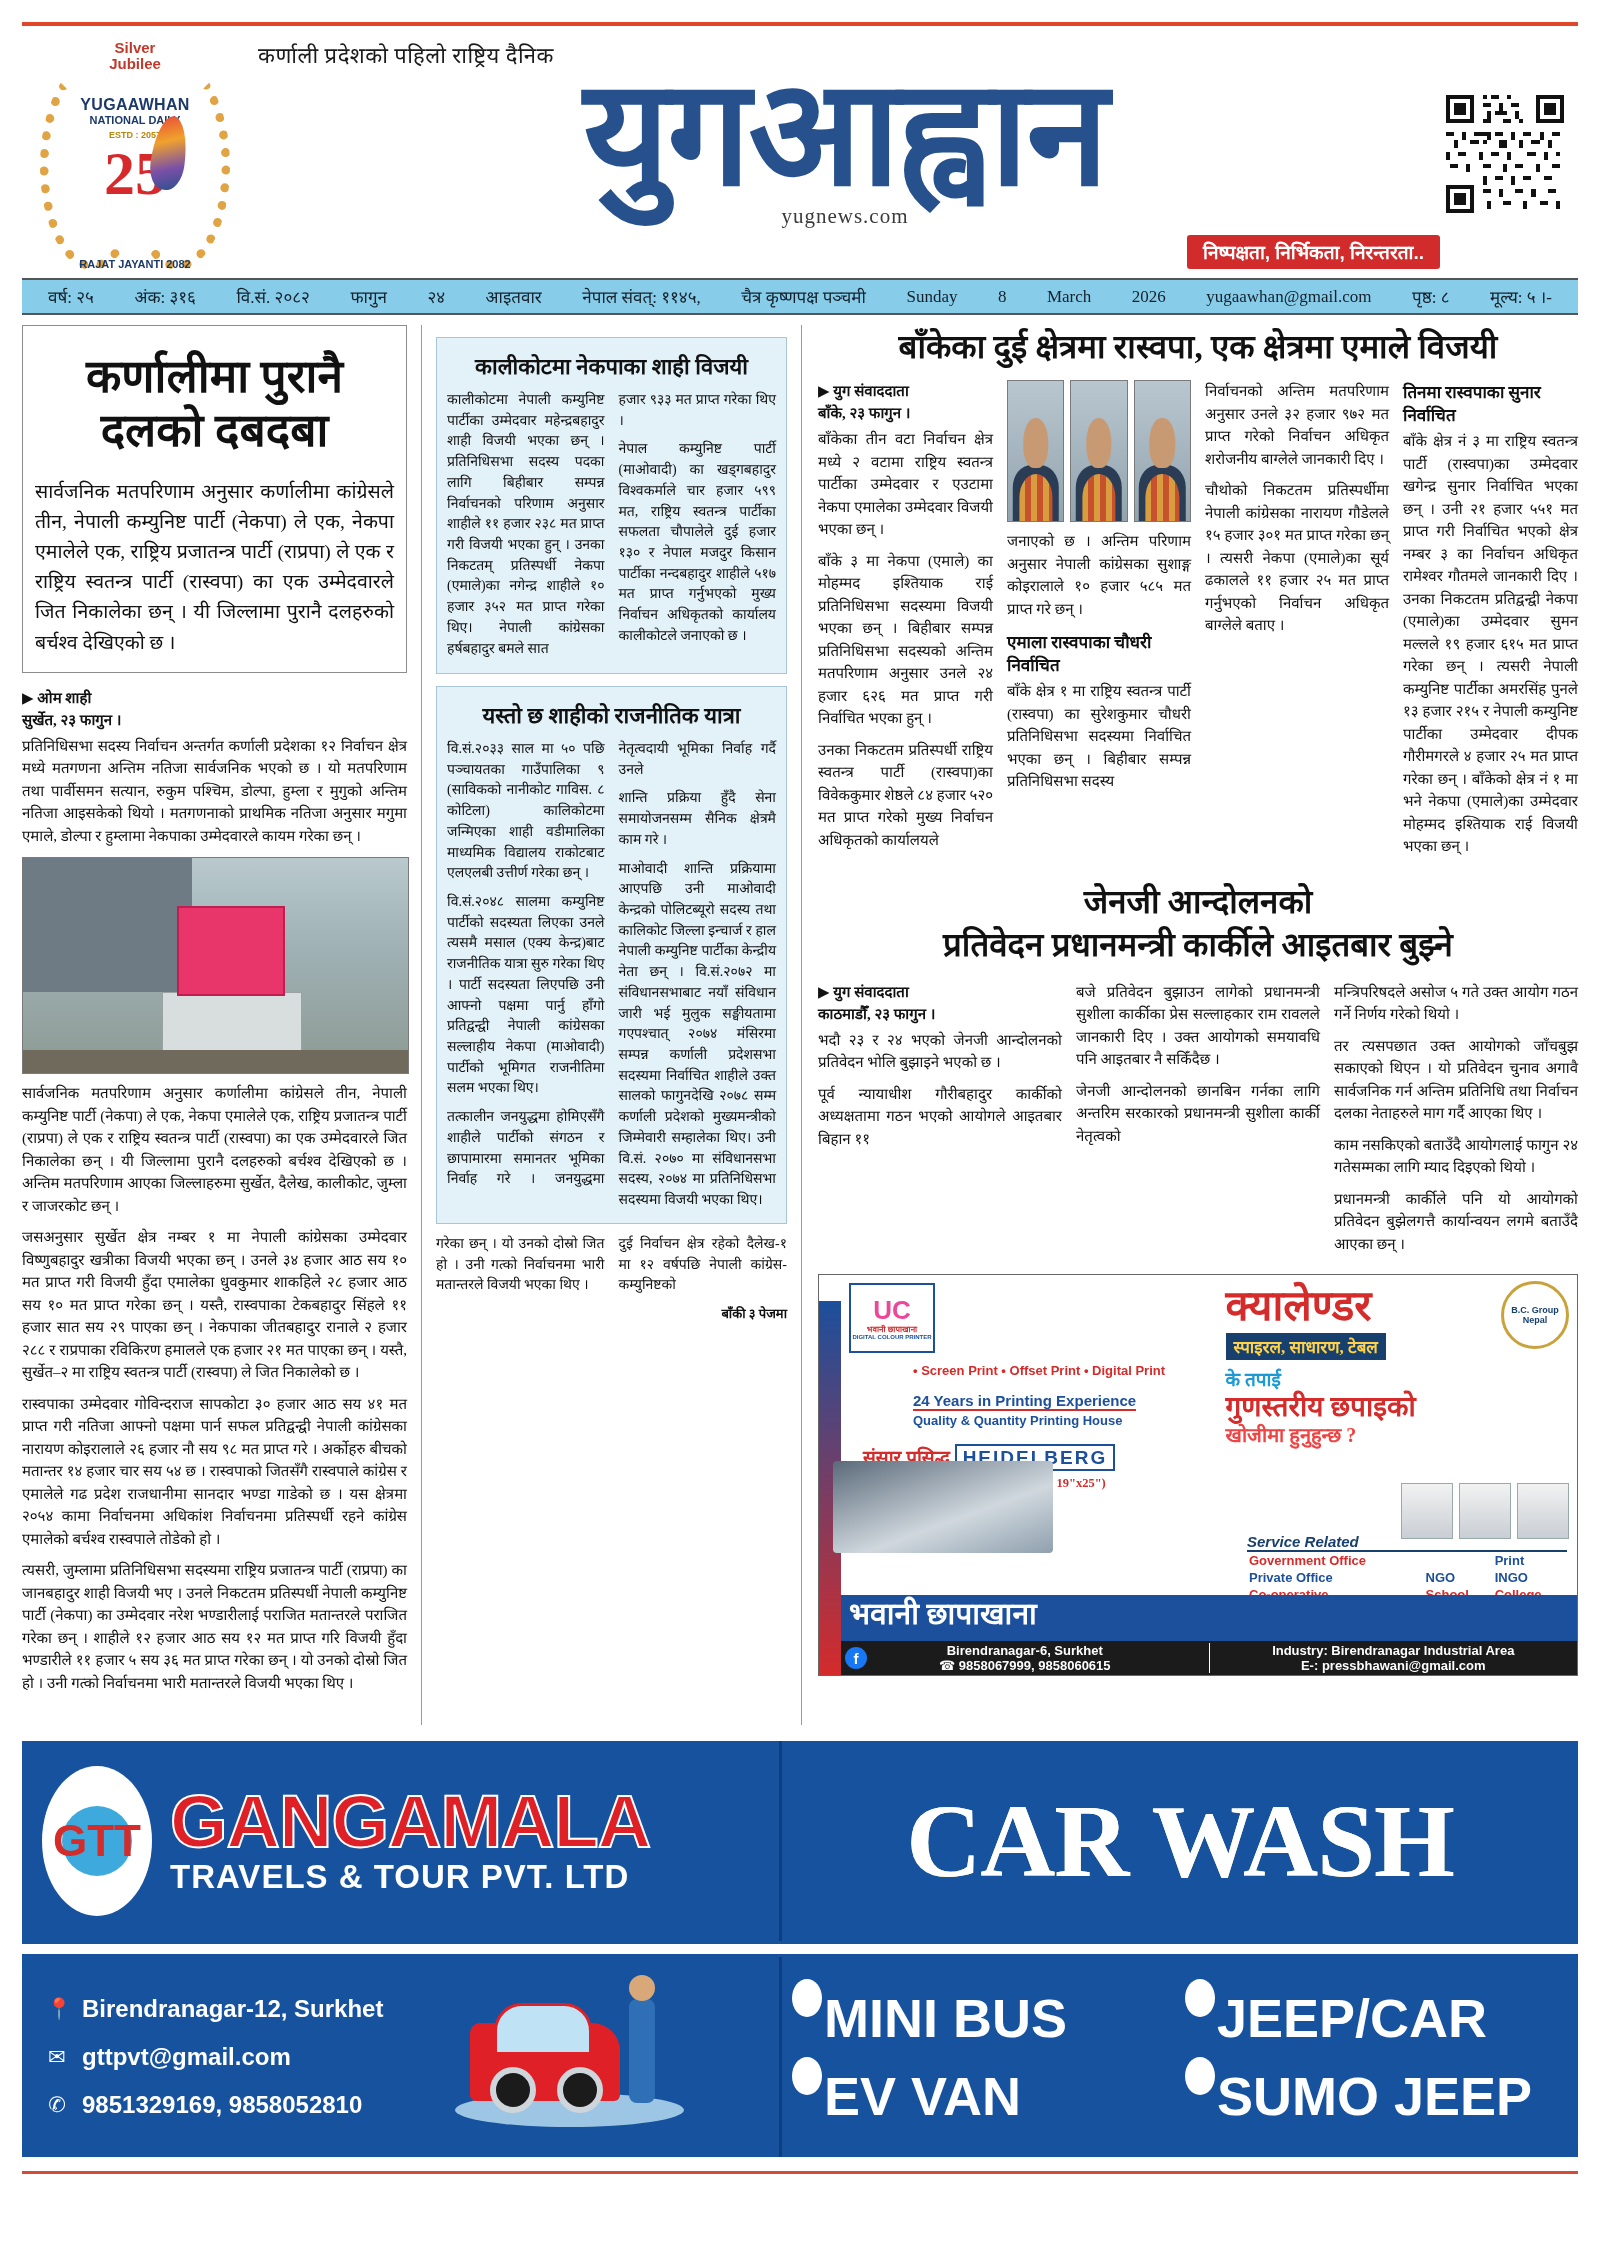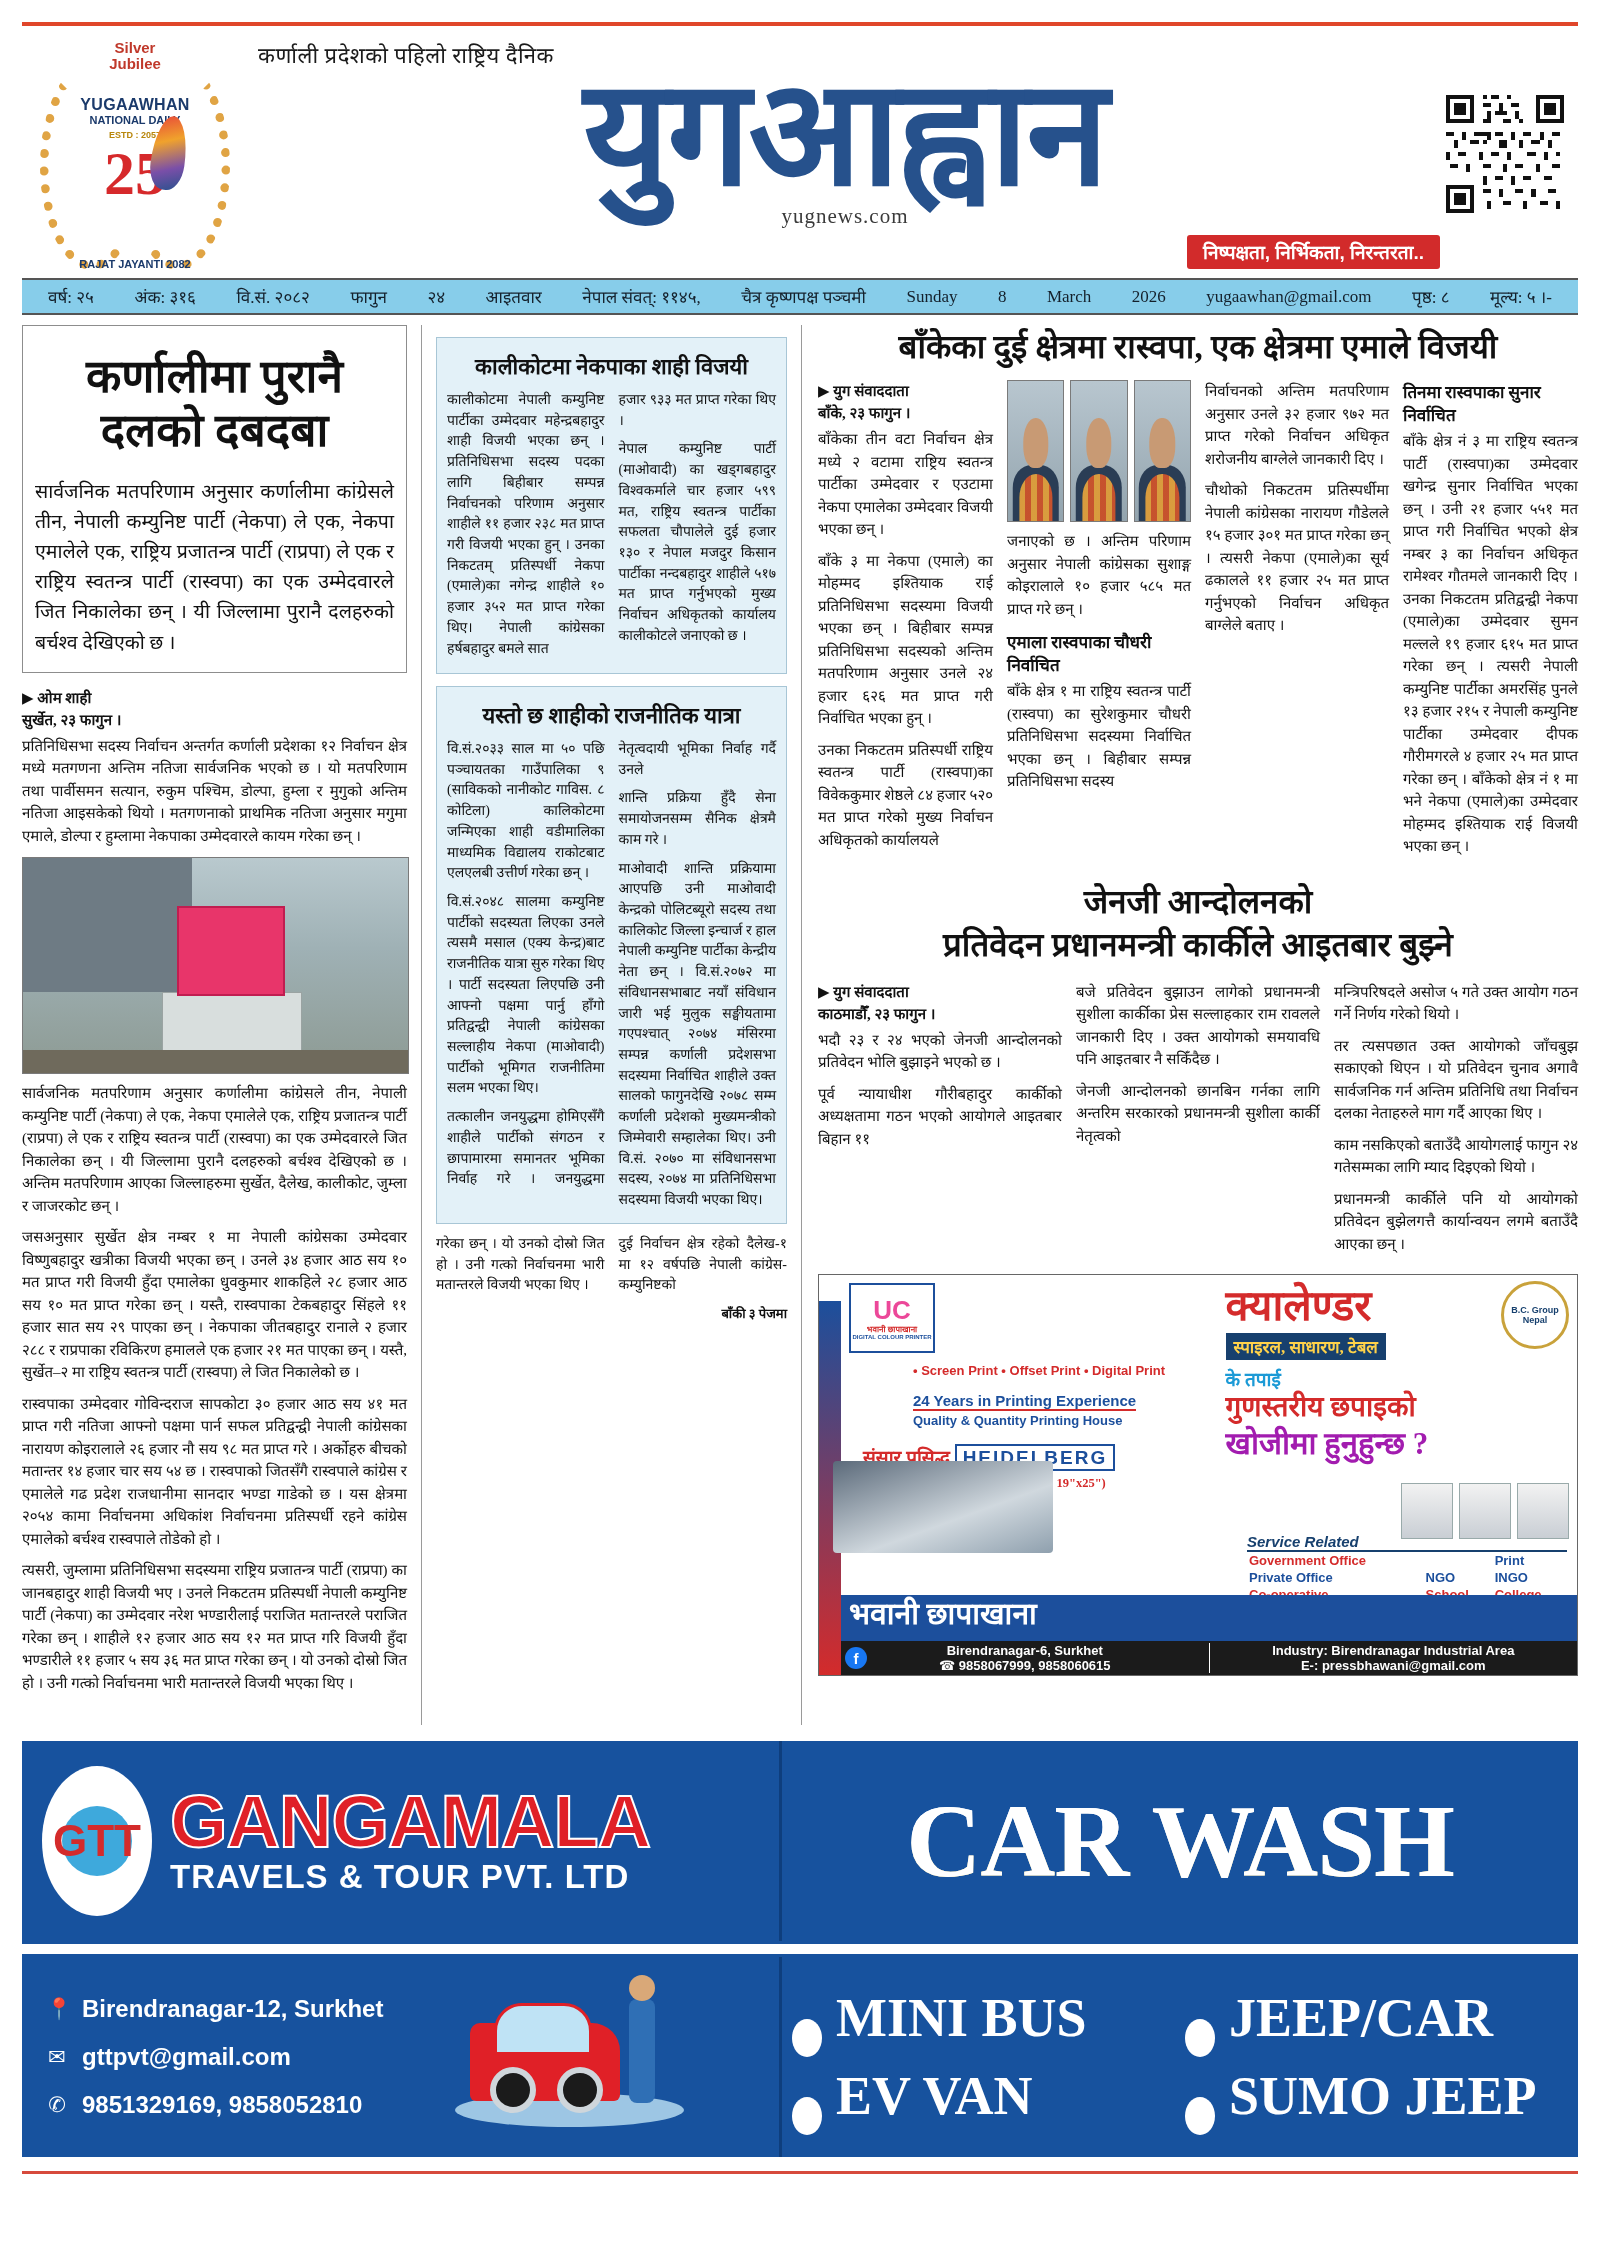--- a/index.html
+++ b/index.html
@@ -133,21 +133,21 @@
             letter-spacing:2px;font-size:19px;}
   .kp{font-size:12.5px;font-weight:700;color:#d42b2b;margin:4px 0 0 14px;}
   .mc{font-size:13px;font-weight:700;color:#1c4f9c;margin:6px 0 0 14px;font-family:"Liberation Sans","DejaVu Sans",sans-serif;}
   .pph{font-size:12px;font-weight:700;color:#1c4f9c;margin:2px 0 0 14px;font-family:"Liberation Sans","DejaVu Sans",sans-serif;}
   .press-img{position:absolute;left:14px;bottom:96px;width:220px;height:92px;
              background:linear-gradient(160deg,#5b6a7a,#d0d8de 60%,#8fa0ae);border-radius:4px;}
   .cal-title{font-size:42px;font-weight:700;color:#d42b2b;text-align:left;margin:2px 0 0 0;line-height:1;}
   .cal-sub{background:#17406e;color:#ffd24a;font-size:17px;font-weight:700;padding:2px 8px;display:inline-block;margin:6px 0 0 0;}
   .cal-l1{font-size:19px;font-weight:700;color:#1c9ad6;margin:6px 0 0 0;}
   .cal-l2{font-size:28px;font-weight:700;color:#d42b2b;line-height:1.05;}
-  .cal-l3{font-size:31px;font-weight:700;color:#a21caf;}
+  .cal-l3{font-size:20px;font-weight:700;color:#ef4444;}
   .bcg{position:absolute;right:8px;top:6px;width:62px;height:62px;border-radius:50%;
        background:#fff;border:3px solid #c9a23b;display:flex;align-items:center;justify-content:center;
        font-size:9px;font-weight:700;color:#17406e;text-align:center;font-family:"Liberation Sans","DejaVu Sans",sans-serif;}
   .cal-imgs{display:flex;gap:6px;position:absolute;right:8px;bottom:110px;}
   .cal-imgs i{display:block;width:50px;height:54px;background:linear-gradient(180deg,#f2f2f2,#c9ced4);border:1px solid #9aa;}
   .srv{position:absolute;right:10px;bottom:46px;width:320px;}
   .srv .t{font-size:15px;font-weight:700;color:#17406e;border-bottom:2px solid #17406e;font-style:italic;
           font-family:"Liberation Sans","DejaVu Sans",sans-serif;}
   .srv table{width:100%;border-collapse:collapse;font-family:"Liberation Sans","DejaVu Sans",sans-serif;font-size:13px;font-weight:700;}
   .srv td{padding:1px 2px;}
@@ -190,22 +190,22 @@
   .contact .ic{width:22px;display:inline-block;text-align:center;font-size:21px;}
   .car-ill{flex:1;position:relative;height:160px;}
   .car-ill .car{position:absolute;left:22%;bottom:36px;width:150px;height:78px;background:#e02027;border-radius:10px 28px 6px 6px;}
   .car-ill .win{position:absolute;left:28%;bottom:82px;width:92px;height:46px;background:#bfe3f5;border-radius:28px 28px 0 0;border:3px solid #e02027;}
   .car-ill .w1,.car-ill .w2{position:absolute;bottom:24px;width:34px;height:34px;border-radius:50%;background:#1b1b1b;border:6px solid #cfd6db;}
   .car-ill .w1{left:27%;}.car-ill .w2{left:44%;}
   .car-ill .man{position:absolute;left:62%;bottom:34px;width:26px;height:104px;background:#2f6fb5;border-radius:8px;}
   .car-ill .manh{position:absolute;left:62%;bottom:136px;width:26px;height:26px;border-radius:50%;background:#d9a878;}
   .car-ill .foam{position:absolute;left:18%;bottom:10px;width:58%;height:34px;background:#bfe3f5;border-radius:50%;opacity:.8;}
   .ab-br{flex:1;display:flex;flex-wrap:wrap;align-content:center;padding-left:10px;box-sizing:border-box;}
-  .svc-item{width:50%;display:flex;align-items:flex-end;gap:14px;color:#fff;font-weight:700;
-            font-family:Liberation Serif, serif;font-size:54px;line-height:1.45;}
+  .svc-item{width:50%;display:flex;align-items:flex-start;gap:2px;color:#fff;font-weight:700;
+            font-family:Liberation Sans, sans-serif;font-size:54px;line-height:1.45;}
   .bullet{width:30px;height:38px;border-radius:50%;background:#fff;flex:0 0 30px;}
   .bottom-rule{height:3px;background:#d64a3c;margin-top:14px;}
 </style>
 </head>
 <body>
 
 <div class="page">
 
   <div class="top-rule"></div>
 

